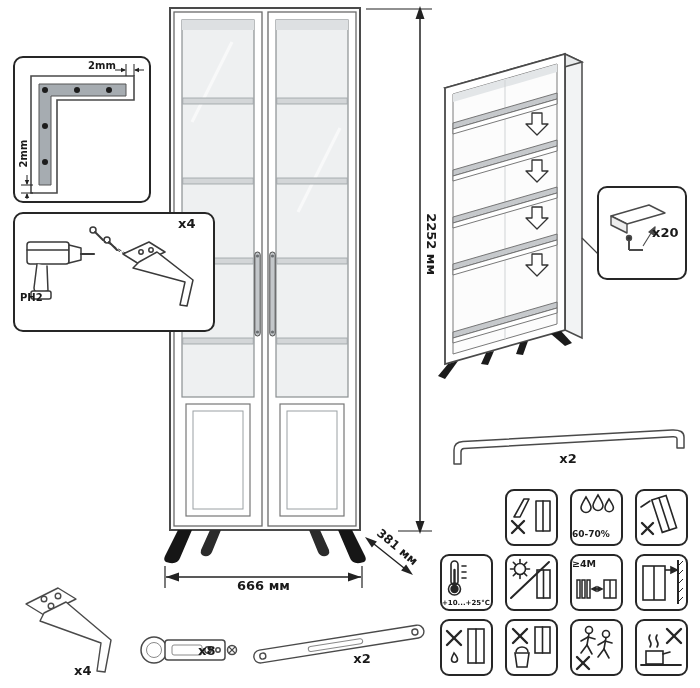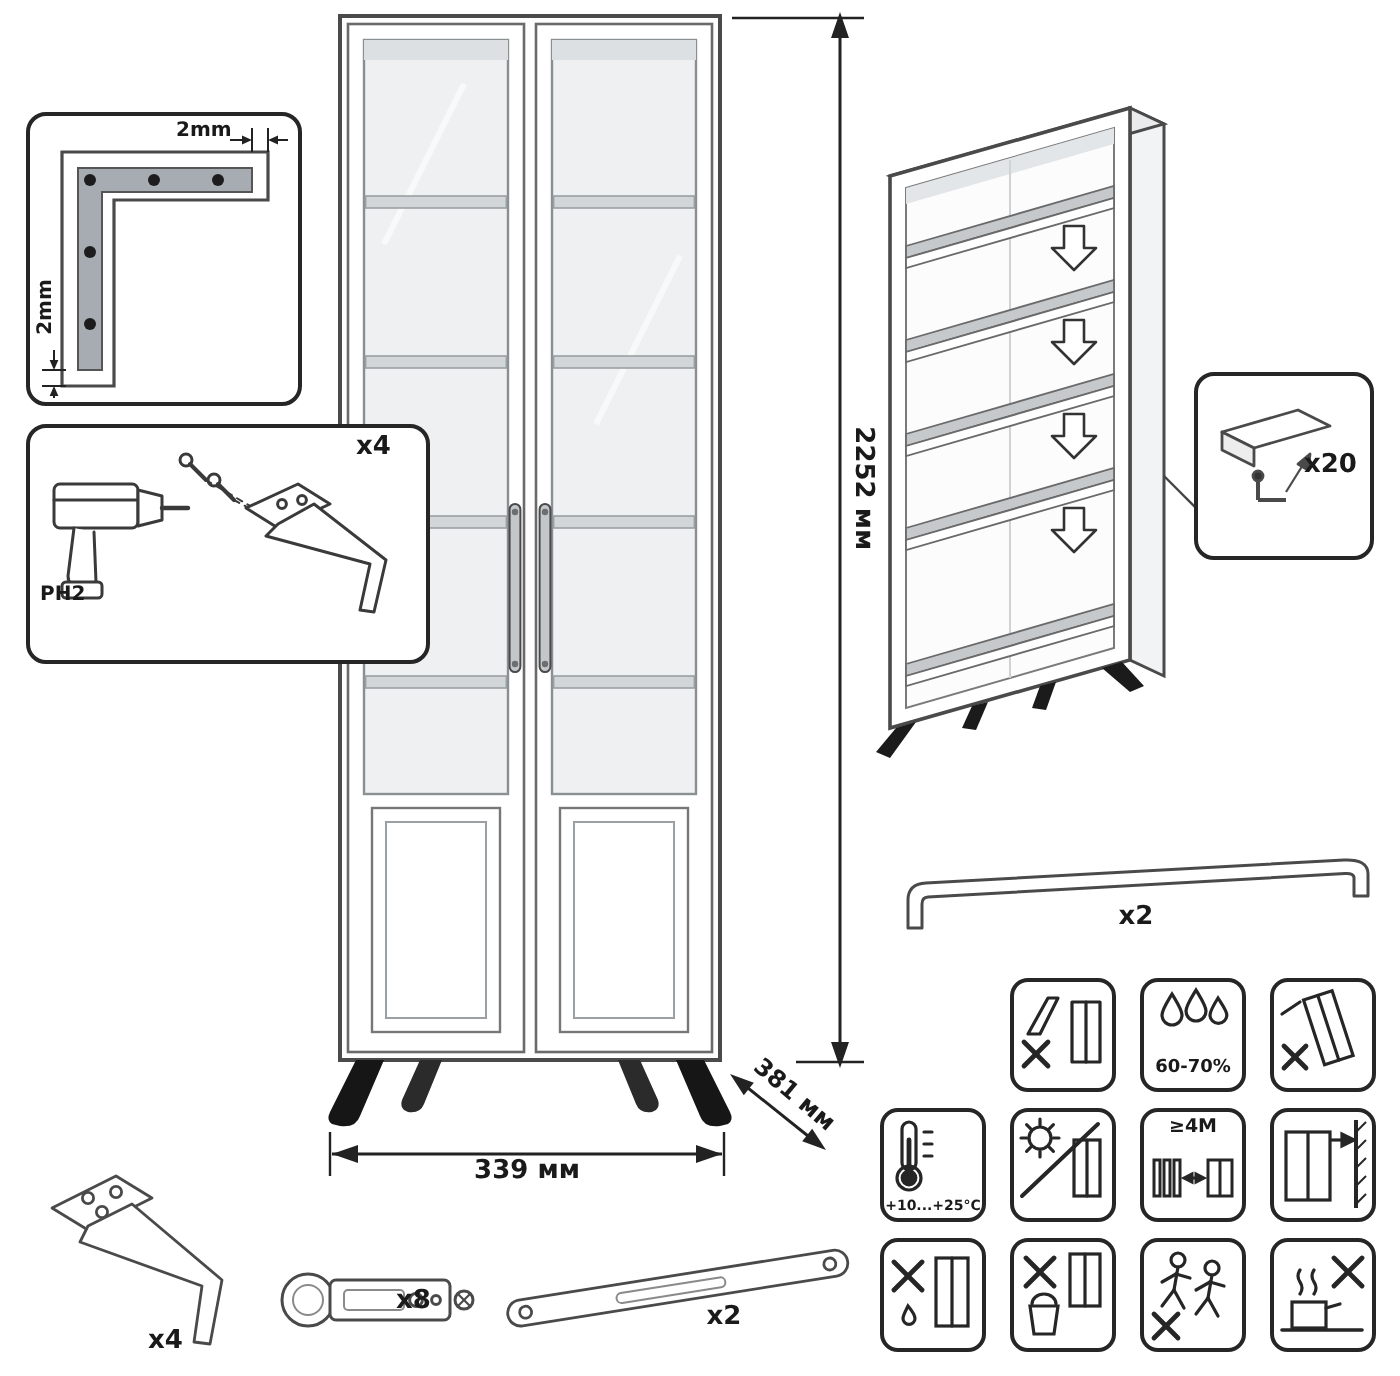--- a/index.html
+++ b/index.html
@@ -10,21 +10,21 @@
   .box{position:absolute;border:2.5px solid #262626;border-radius:10px;background:#fff}
   .label{position:absolute;font-weight:bold;color:#1a1a1a;white-space:nowrap;line-height:1.1}
   .lab13{font-size:13px}
   .lab12{font-size:12px}
   .lab10{font-size:10px}
   .lab9{font-size:10px}
   .center{text-align:center}
   .care-cell{position:absolute;width:53px;height:57px;border:2.5px solid #262626;
              border-radius:9px;background:#fff}
   .care-cell svg{position:absolute;left:0;top:0}
-  .care-lab{position:absolute;left:0;right:0;text-align:center;font-weight:bold;color:#1a1a1a}
+  .care-lab{position:absolute;left:0;right:0;text-align:left;font-weight:bold;color:#1a1a1a}
   svg{display:block}
 </style>
 </head>
 <body>
 
 <svg class="abs" style="left:148px;top:2px" width="262" height="586" viewBox="0 0 262 586">
   <rect x="22" y="6" width="190" height="522" fill="#fdfdfd" stroke="#4a4a4a" stroke-width="2"></rect>
   <rect x="26" y="10" width="88" height="514" fill="#ffffff" stroke="#6a6a6a" stroke-width="1.3"></rect>
   <rect x="120" y="10" width="88" height="514" fill="#ffffff" stroke="#6a6a6a" stroke-width="1.3"></rect>
 
@@ -83,21 +83,21 @@
   <line x1="166" y1="577" x2="361" y2="577" stroke="#222" stroke-width="1.5"></line>
   <polygon points="166,577 179,572.5 179,581.5" fill="#222"></polygon>
   <polygon points="361,577 348,572.5 348,581.5" fill="#222"></polygon>
 
   <line x1="369" y1="540" x2="409" y2="572" stroke="#222" stroke-width="1.5"></line>
   <polygon points="365,537 371.9,547.6 376.9,541.4" fill="#222"></polygon>
   <polygon points="413,575 401.1,570.6 406.1,564.4" fill="#222"></polygon>
 </svg>
 
 <div class="label lab13 center" style="left:386px;top:237px;width:90px;transform:rotate(90deg)">2252 мм</div>
-<div class="label lab13 center" style="left:216px;top:579px;width:95px">339 мм</div>
+<div class="label lab13 center" style="left:216px;top:579px;width:95px">666 мм</div>
 <div class="label lab12 center" style="left:362px;top:541px;width:70px;transform:rotate(40deg)">381 мм</div>
 
 <div class="box" style="left:13px;top:56px;width:138px;height:147px">
   <svg width="133" height="142" viewBox="0 0 133 142">
     <path d="M16,18 H119 V42 H42 V135 H16 Z" fill="#ffffff" stroke="#4a4a4a" stroke-width="1.6"></path>
     <path d="M24,26 H111 V38 H36 V127 H24 Z" fill="#a6acb1" stroke="#555" stroke-width="1"></path>
     <g fill="#1d1d1d">
       <circle cx="30" cy="32" r="3"></circle>
         <circle cx="62" cy="32" r="3"></circle>
         <circle cx="94" cy="32" r="3"></circle>

